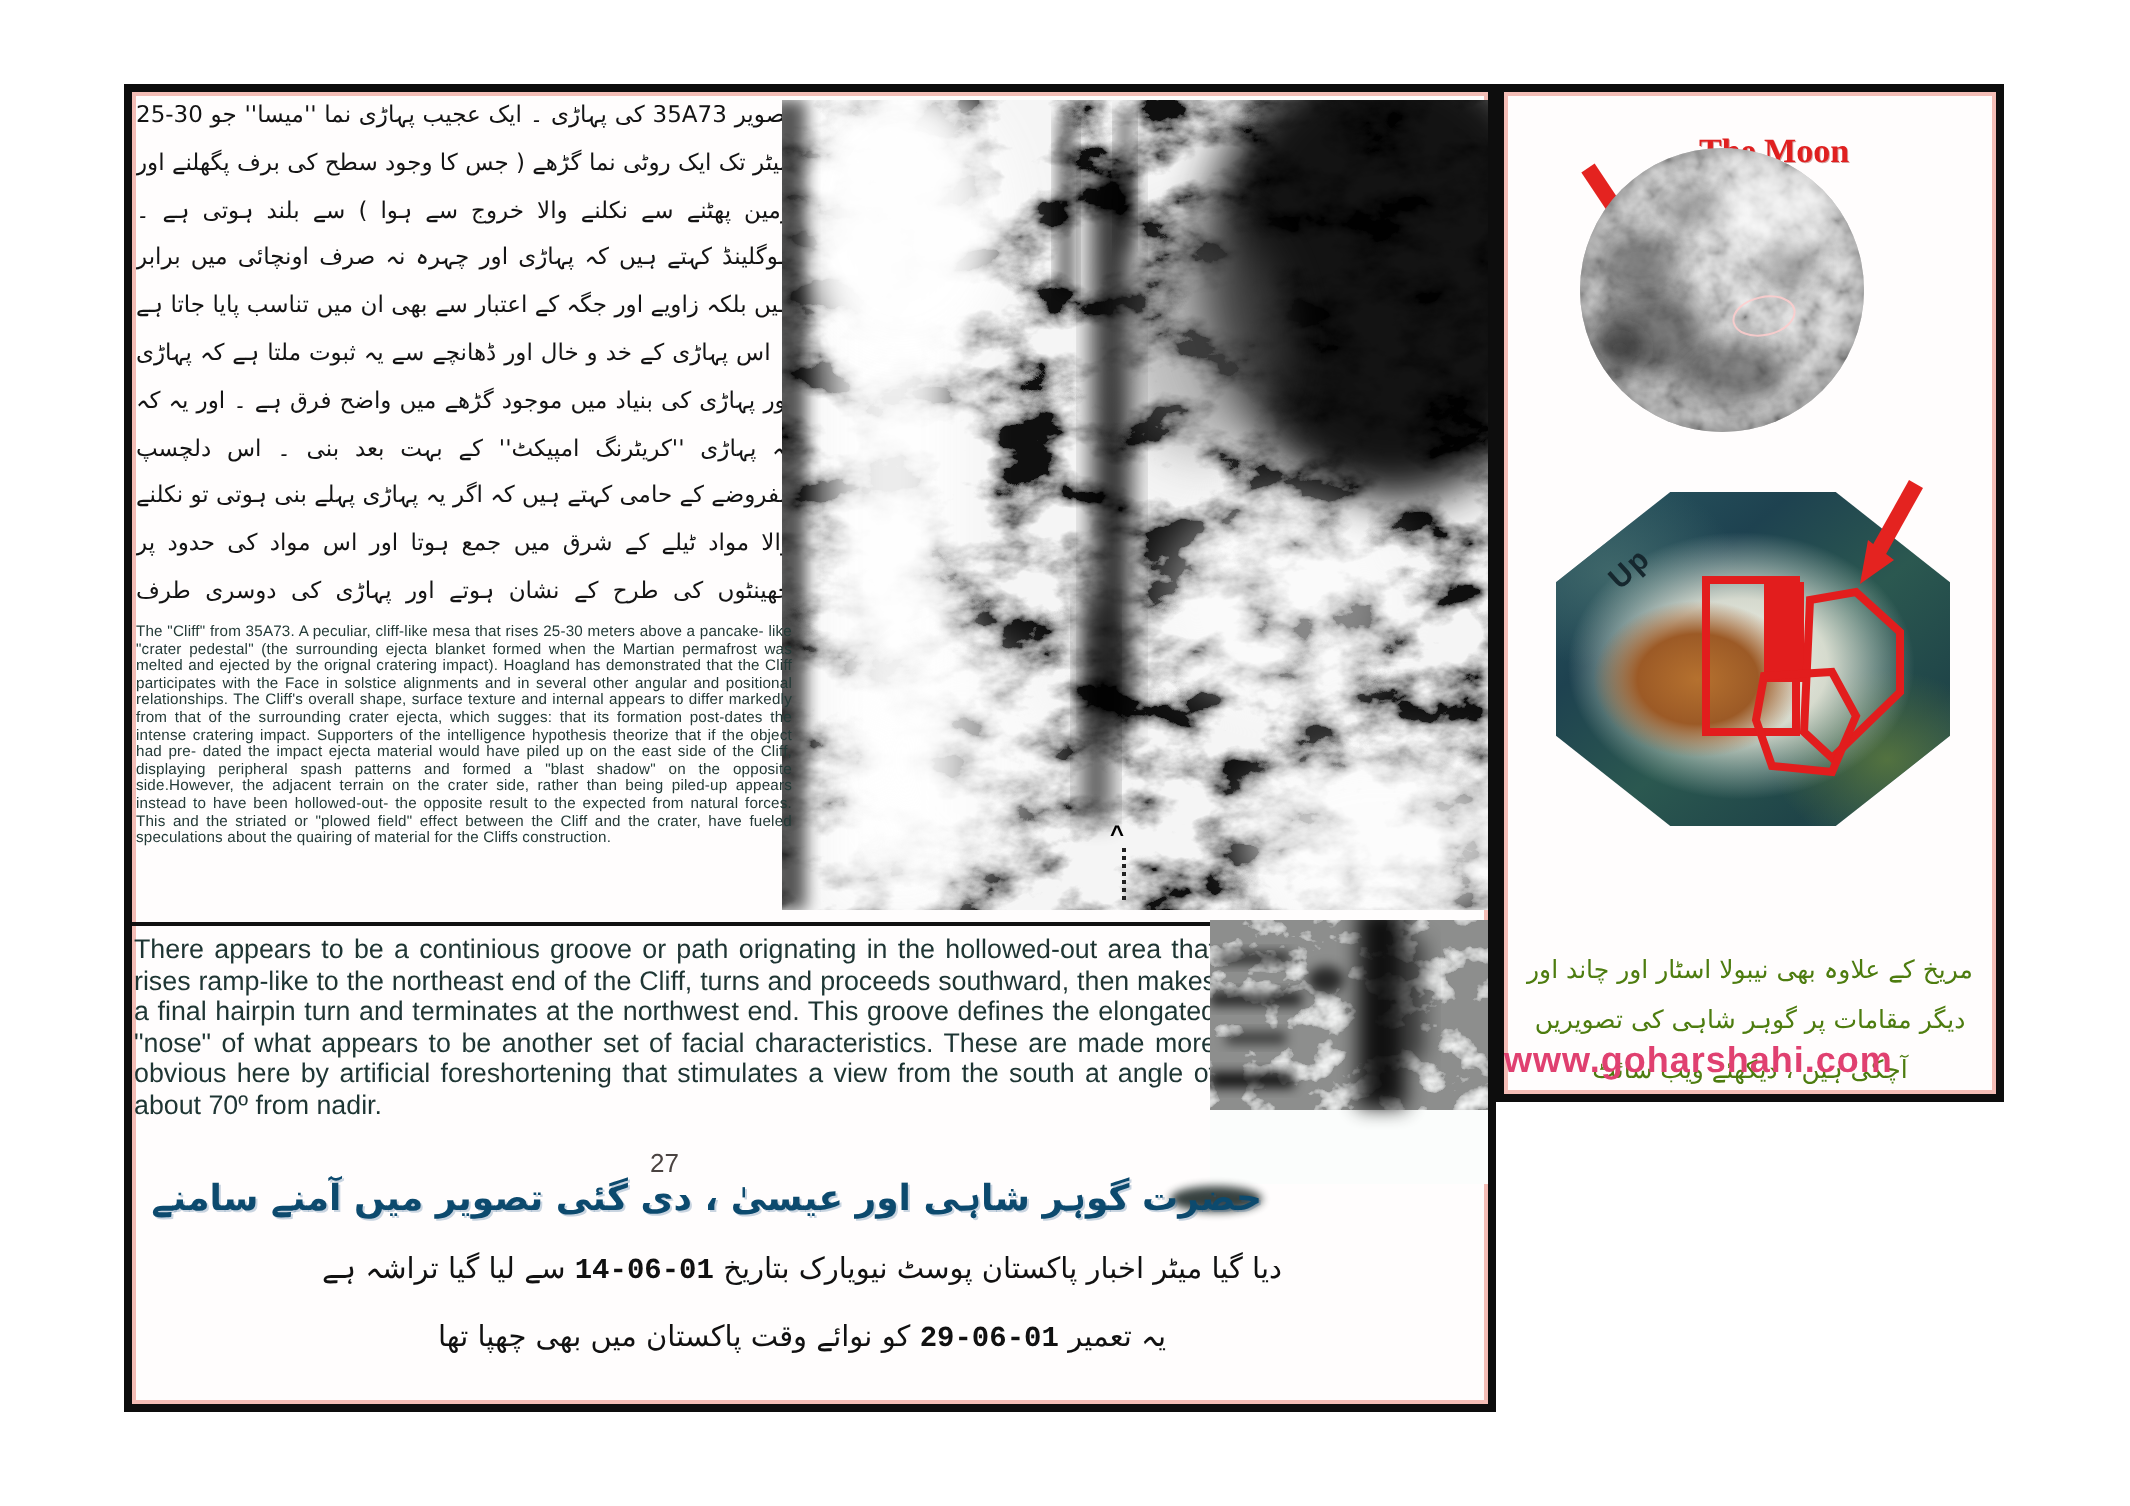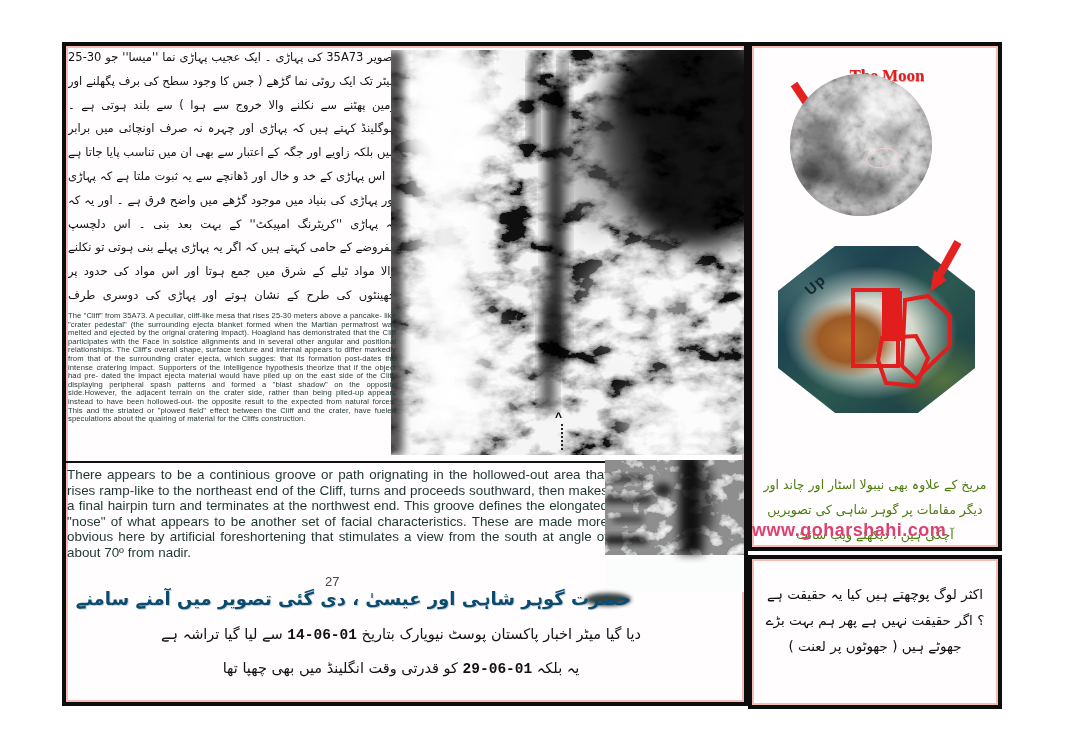--- a/index.html
+++ b/index.html
@@ -165,23 +165,23 @@
 
     <h2 class="red-heading">حضرت گوہر شاہی اور عیسیٰ ، دی گئی تصویر میں آمنے سامنے</h2>
 
     <div class="clip-line clip-line1">
       <span>دیا گیا میٹر اخبار پاکستان پوسٹ نیویارک بتاریخ</span>
       <span class="date">14-06-01</span>
       <span>سے لیا گیا تراشہ ہے</span>
     </div>
 
     <div class="clip-line clip-line2">
-      <span>یہ بلکہ</span>
+      <span>یہ تعمیر</span>
       <span class="date">29-06-01</span>
-      <span>کو قدرتی وقت انگلینڈ میں بھی چھپا تھا</span>
+      <span>کو نوائے وقت پاکستان میں بھی چھپا تھا</span>
     </div>
   </section>
 
   <section class="box right-top-box">
 
     <h3 class="red-title moon-title">The Moon</h3>
 
     <svg class="arrow arrow-moon" width="60" height="70" viewBox="0 0 60 70">
       <line x1="10" y1="4" x2="38" y2="46" stroke="#e42320" stroke-width="8"></line>
       <polygon points="48,62 45,38 28,50" fill="#e42320"></polygon>
@@ -228,17 +228,14 @@
     <svg class="arrow arrow-neb" width="58" height="60" viewBox="0 0 58 60">
       <line x1="48" y1="4" x2="29" y2="38" stroke="#e42320" stroke-width="8"></line>
       <polygon points="20,54 37,42 24,32" fill="#e42320"></polygon>
     </svg>
 
     <div class="urdu-note">مریخ کے علاوہ بھی نیبولا اسٹار اور چاند اور دیگر مقامات پر گوہر شاہی کی تصویریں آچکی ہیں ، دیکھئے ویب سائٹ</div>
 
     <div class="website">www.goharshahi.com</div>
   </section>
 
-  <section class="box right-bottom-box">
-    <div class="urdu-question">اکثر لوگ پوچھتے ہیں کیا یہ حقیقت ہے ؟ اگر حقیقت نہیں ہے پھر ہم بہت بڑے جھوٹے ہیں ( جھوٹوں پر لعنت )</div>
-  </section>
 
 </div>
 
 </body></html>

